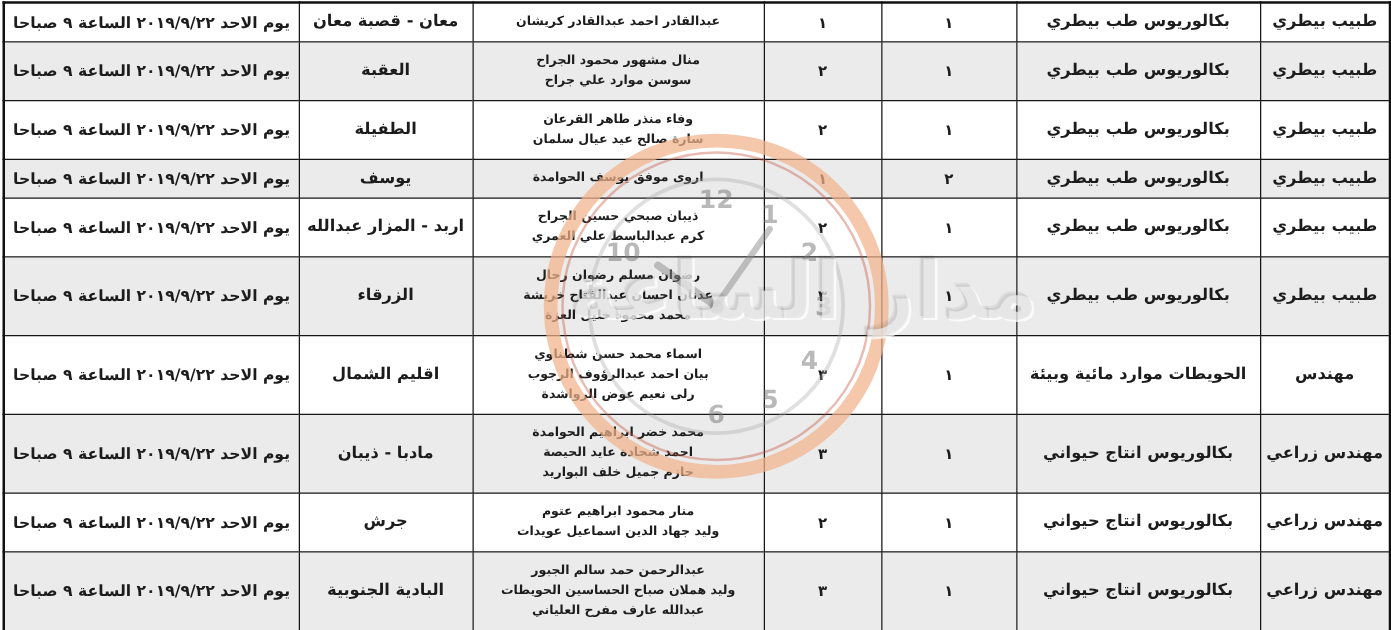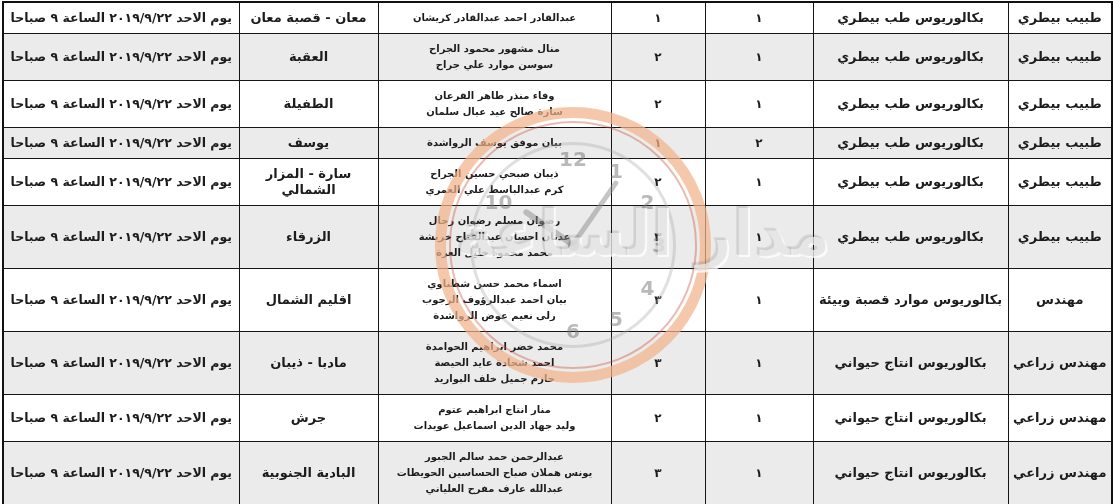--- a/index.html
+++ b/index.html
@@ -123,48 +123,48 @@
     <td class="c-names">وفاء منذر طاهر القرعان
 سارة صالح عيد عيال سلمان</td>
     <td class="c-loc">الطفيلة</td>
     <td class="c-date">يوم الاحد ٢٠١٩/٩/٢٢ الساعة ٩ صباحا</td>
   </tr>
         <tr class="alt">
     <td class="c-job">طبيب بيطري</td>
     <td class="c-qual">بكالوريوس طب بيطري</td>
     <td class="c-num">٢</td>
     <td class="c-num">١</td>
-    <td class="c-names">بيان موفق يوسف الرواشدة</td>
+    <td class="c-names">اروى موفق يوسف الحوامدة</td>
     <td class="c-loc">يوسف</td>
     <td class="c-date">يوم الاحد ٢٠١٩/٩/٢٢ الساعة ٩ صباحا</td>
   </tr>
         <tr>
     <td class="c-job">طبيب بيطري</td>
     <td class="c-qual">بكالوريوس طب بيطري</td>
     <td class="c-num">١</td>
     <td class="c-num">٢</td>
     <td class="c-names">ذيبان صبحي حسين الجراح
 كرم عبدالباسط علي العمري</td>
-    <td class="c-loc">سارة - المزار الشمالي</td>
+    <td class="c-loc">اربد - المزار عبدالله</td>
     <td class="c-date">يوم الاحد ٢٠١٩/٩/٢٢ الساعة ٩ صباحا</td>
   </tr>
         <tr class="alt">
     <td class="c-job">طبيب بيطري</td>
     <td class="c-qual">بكالوريوس طب بيطري</td>
     <td class="c-num">١</td>
     <td class="c-num">٣</td>
     <td class="c-names">رضوان مسلم رضوان رحال
 عدنان احسان عبدالفتاح خريشة
 محمد محمود خليل العزة</td>
     <td class="c-loc">الزرقاء</td>
     <td class="c-date">يوم الاحد ٢٠١٩/٩/٢٢ الساعة ٩ صباحا</td>
   </tr>
         <tr>
     <td class="c-job">مهندس</td>
-    <td class="c-qual">بكالوريوس موارد قصبة وبيئة</td>
+    <td class="c-qual">الحويطات موارد مائية وبيئة</td>
     <td class="c-num">١</td>
     <td class="c-num">٣</td>
     <td class="c-names">اسماء محمد حسن شطناوي
 بيان احمد عبدالرؤوف الرجوب
 رلى نعيم عوض الرواشدة</td>
     <td class="c-loc">اقليم الشمال</td>
     <td class="c-date">يوم الاحد ٢٠١٩/٩/٢٢ الساعة ٩ صباحا</td>
   </tr>
         <tr class="alt">
     <td class="c-job">مهندس زراعي</td>
@@ -175,32 +175,32 @@
 احمد شحادة عايد الحيصة
 حازم جميل خلف البواريد</td>
     <td class="c-loc">مادبا - ذيبان</td>
     <td class="c-date">يوم الاحد ٢٠١٩/٩/٢٢ الساعة ٩ صباحا</td>
   </tr>
         <tr>
     <td class="c-job">مهندس زراعي</td>
     <td class="c-qual">بكالوريوس انتاج حيواني</td>
     <td class="c-num">١</td>
     <td class="c-num">٢</td>
-    <td class="c-names">منار انتاج ابراهيم عتوم
+    <td class="c-names">منار محمود ابراهيم عتوم
 وليد جهاد الدين اسماعيل عويدات</td>
     <td class="c-loc">جرش</td>
     <td class="c-date">يوم الاحد ٢٠١٩/٩/٢٢ الساعة ٩ صباحا</td>
   </tr>
         <tr class="alt">
     <td class="c-job">مهندس زراعي</td>
     <td class="c-qual">بكالوريوس انتاج حيواني</td>
     <td class="c-num">١</td>
     <td class="c-num">٣</td>
     <td class="c-names">عبدالرحمن حمد سالم الجبور
-يونس هملان صباح الحساسين الحويطات
+وليد هملان صباح الحساسين الحويطات
 عبدالله عارف مفرح العلياني</td>
     <td class="c-loc">البادية الجنوبية</td>
     <td class="c-date">يوم الاحد ٢٠١٩/٩/٢٢ الساعة ٩ صباحا</td>
   </tr>
       </tbody>
   </table>
 
   <div class="watermark">
     <div class="wm-ring"></div>
     <div class="wm-ring-inner"></div>

